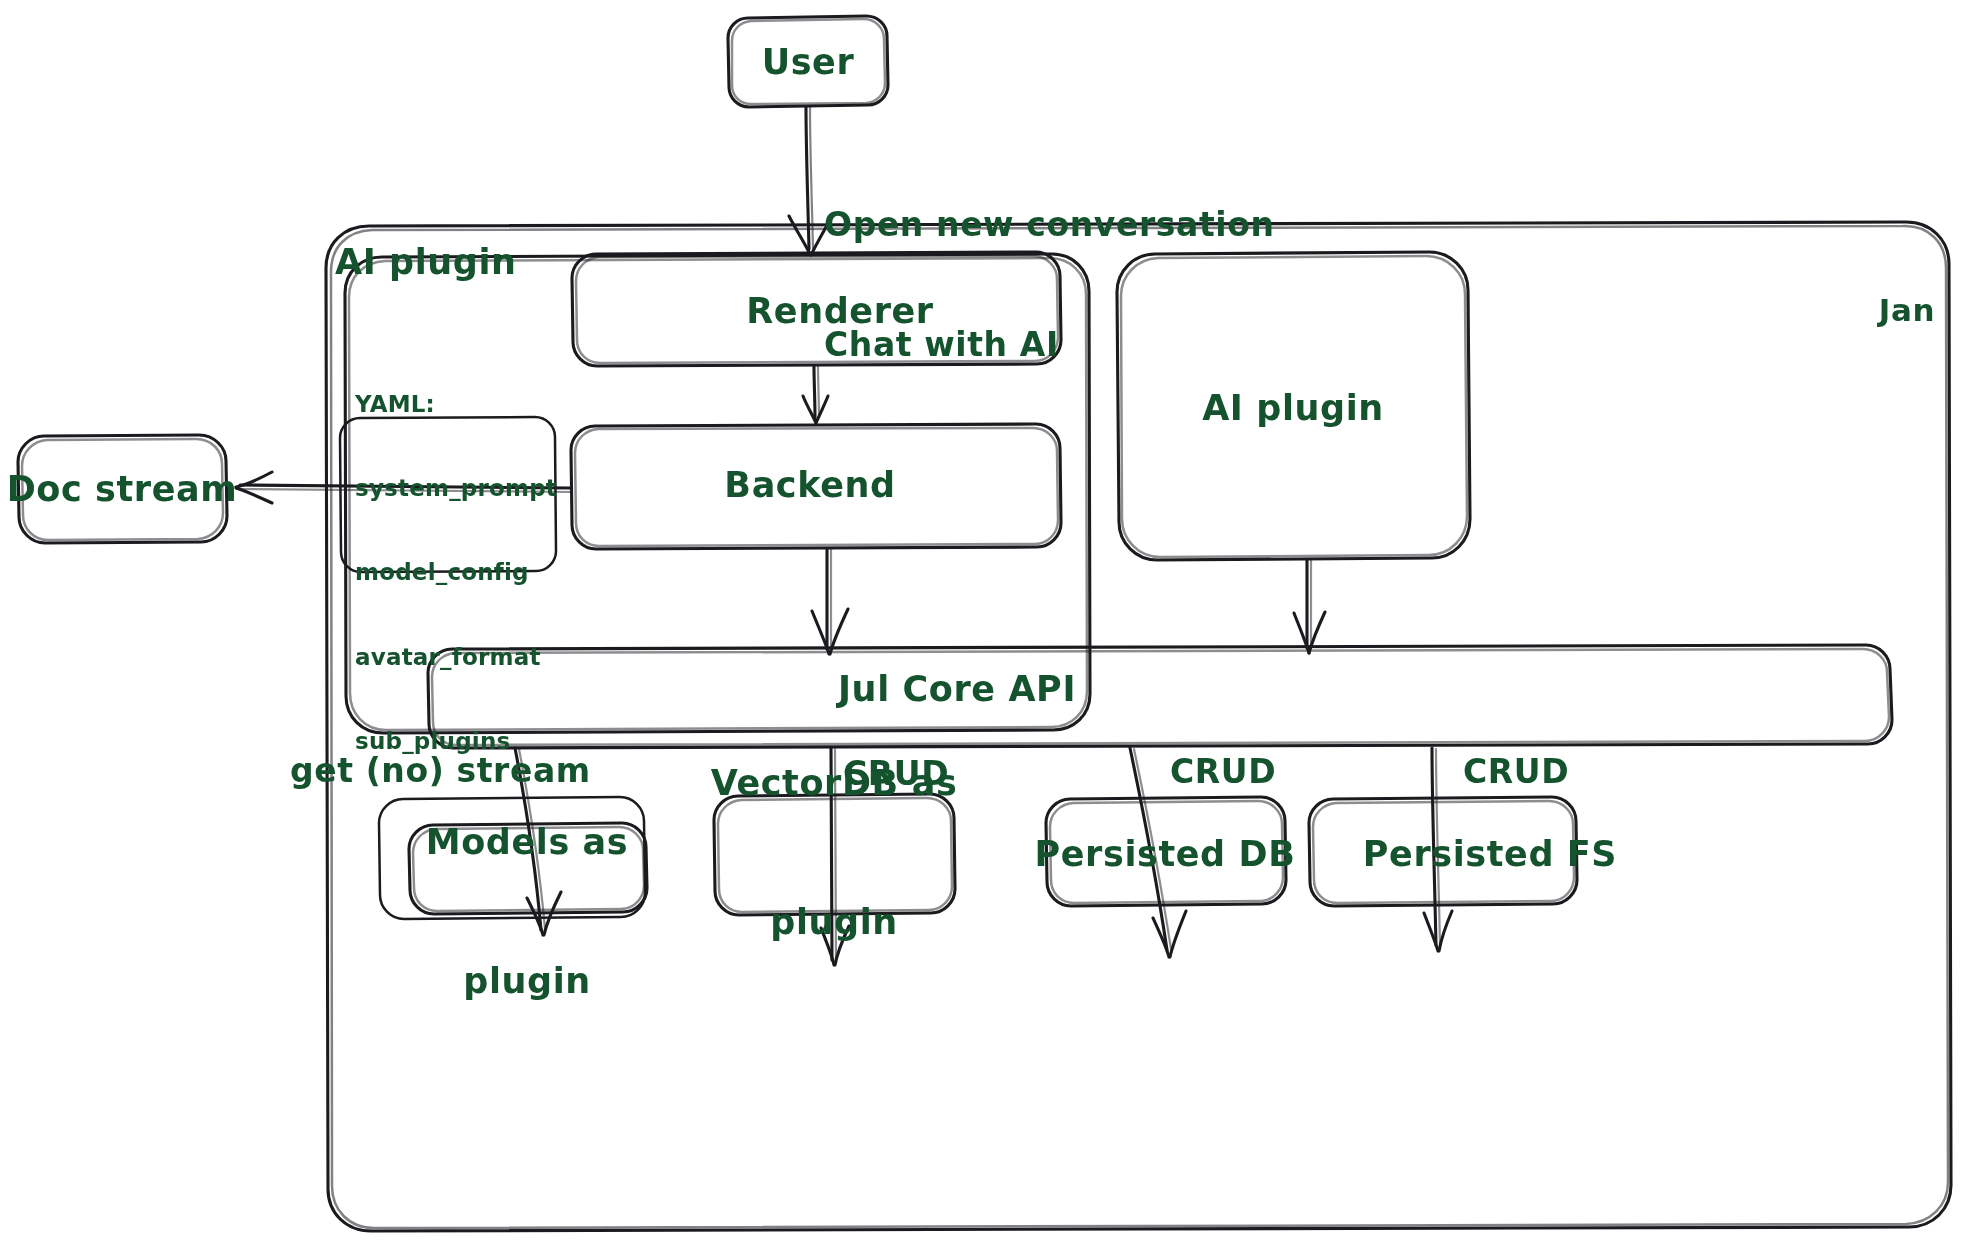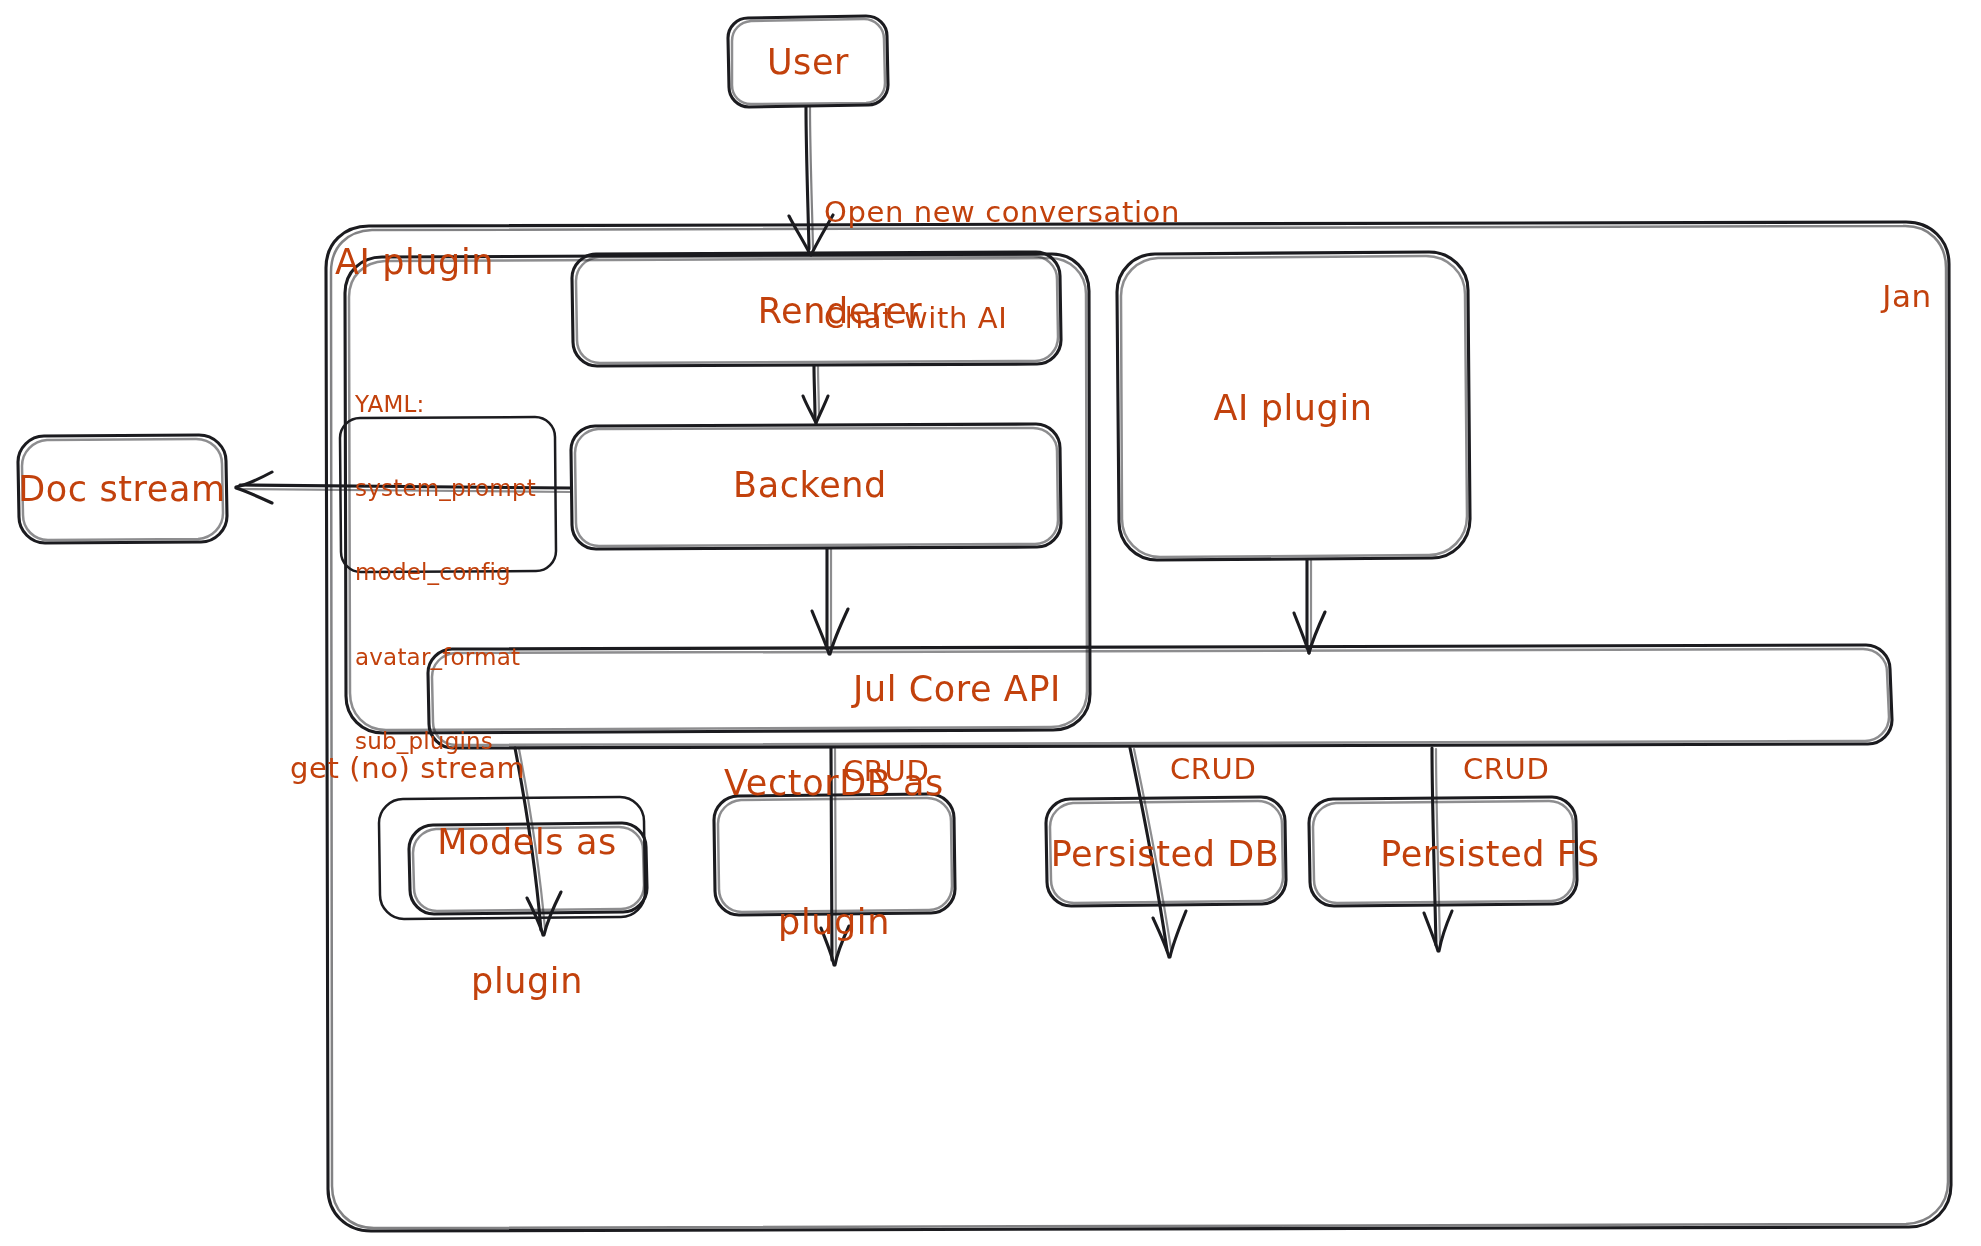--- a/index.html
+++ b/index.html
@@ -20,42 +20,43 @@
   }
   #sketch {
     position: absolute;
     left: 0;
     top: 0;
     width: 1981px;
     height: 1246px;
   }
   .lbl {
     position: absolute;
-    color: #c2410c;
+    color: #14532d;
     font-family: "DejaVu Sans", sans-serif;
     white-space: pre;
     line-height: 1.22;
     pointer-events: none;
+    font-weight: bold;
     -webkit-font-smoothing: antialiased;
   }
   .lbl.center {
     text-align: center;
     transform: translate(-50%, -50%);
   }
   .lbl.left {
     text-align: left;
   }
   
   .hand {
     font-style: normal;
     letter-spacing: 0.6px;
   }
   .t-node  { font-size: 35px; }
   .t-group { font-size: 35px; }
-  .t-edge  { font-size: 29px; }
+  .t-edge  { font-size: 33px; }
   .t-small { font-size: 23px; letter-spacing: 0.2px; }
   .t-corner{ font-size: 31px; }
 </style>
 </head>
 <body>
 
 <div id="canvas">
 
   <svg id="sketch" viewBox="0 0 1981 1246" xmlns="http://www.w3.org/2000/svg">
     <defs>
@@ -372,21 +373,21 @@
         L1549 801
         C1562 801 1573 811 1573 824
         L1574 877
         C1574 890 1564 901 1551 901
         L1337 903
         C1324 903 1314 893 1314 880 Z" opacity="0.5"></path>
     </g>
 
   </svg>
 
-  <div class="lbl center hand t-corner" style="left:1907px; top:297px;text-align:center;">Jan</div>
+  <div class="lbl center hand t-corner" style="left:1907px; top:311px;text-align:center;">Jan</div>
 
   <div class="lbl left hand t-group" style="left:335px; top:241px;">AI plugin</div>
 
   <div class="lbl center hand t-node" style="left:808px; top:62px;">User</div>
 
   <div class="lbl left hand t-edge" style="left:824px; top:124px;">
     <div>Open new conversation</div>
     <div>Chat with AI</div>
   </div>
 

